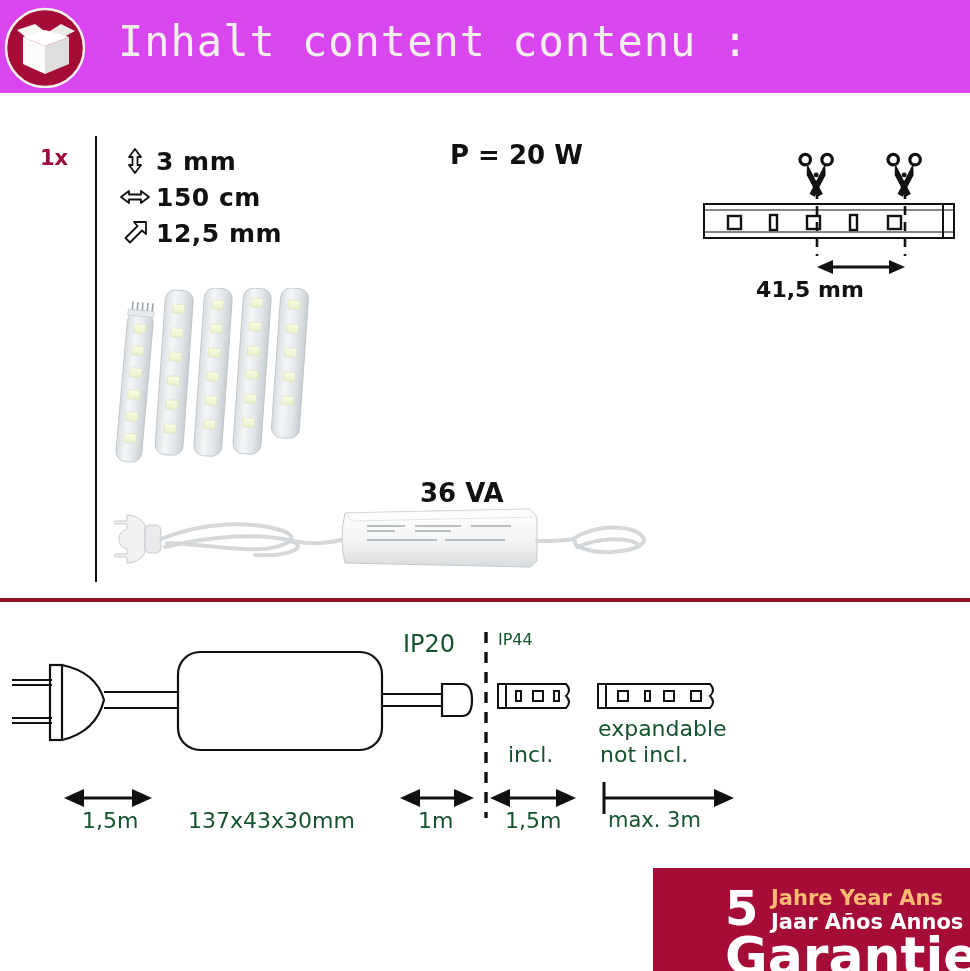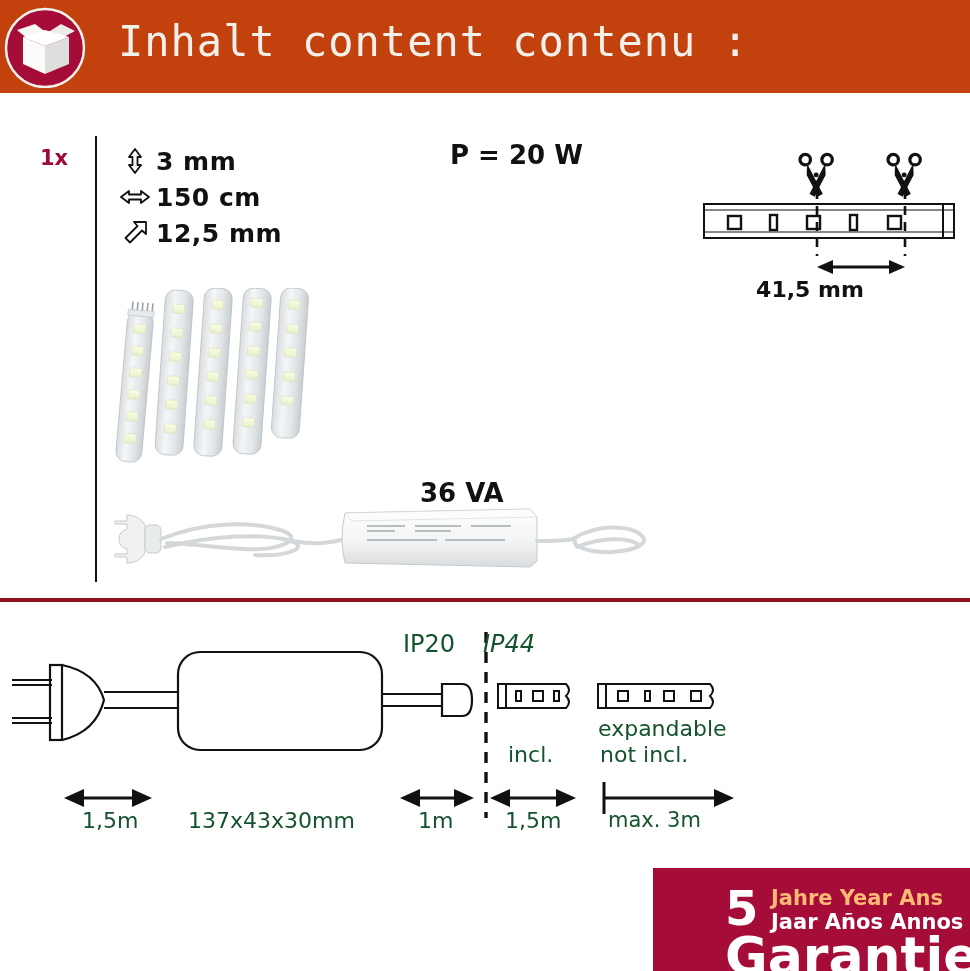--- a/index.html
+++ b/index.html
@@ -7,21 +7,21 @@
     width:970px;height:971px;
     background:#ffffff;
     font-family:"DejaVu Sans","Liberation Sans",sans-serif;
     overflow:hidden;position:relative;
   }
   .page{position:relative;width:970px;height:971px;}
 
   
   .header{
     position:absolute;left:0;top:0;width:970px;height:93px;
-    background:#c2410c;
+    background:#d946ef;
   }
   .header-icon{
     position:absolute;left:3px;top:4px;width:84px;height:84px;
   }
   .header-title{
     position:absolute;left:118px;top:17px;
     color:#f2f0ea;font-size:42px;letter-spacing:1px;
     font-family:"DejaVu Sans Mono","Liberation Mono",monospace;
     white-space:nowrap;
   }
@@ -69,21 +69,21 @@
     background:#8f1122;
   }
 
   
   .schematic{position:absolute;left:0;top:610px;width:800px;height:250px;}
   .sch-text{
     position:absolute;color:#14532d;white-space:nowrap;
     font-family:"DejaVu Sans","Liberation Sans",sans-serif;
   }
   .ip20{left:403px;top:630px;font-size:24px;}
-  .ip44{left:483px;top:630px;font-size:24px;font-style:italic;}
+  .ip44{left:498px;top:630px;font-size:16px;}
   .incl{left:508px;top:742px;font-size:22px;}
   .exp1{left:598px;top:716px;font-size:22px;}
   .exp2{left:600px;top:742px;font-size:22px;}
   .d15m-a{left:82px;top:808px;font-size:22px;}
   .dpsu{left:188px;top:808px;font-size:22px;}
   .d1m{left:418px;top:808px;font-size:22px;}
   .d15m-b{left:505px;top:808px;font-size:22px;}
   .d3m{left:608px;top:808px;font-size:21px;}
 
   

